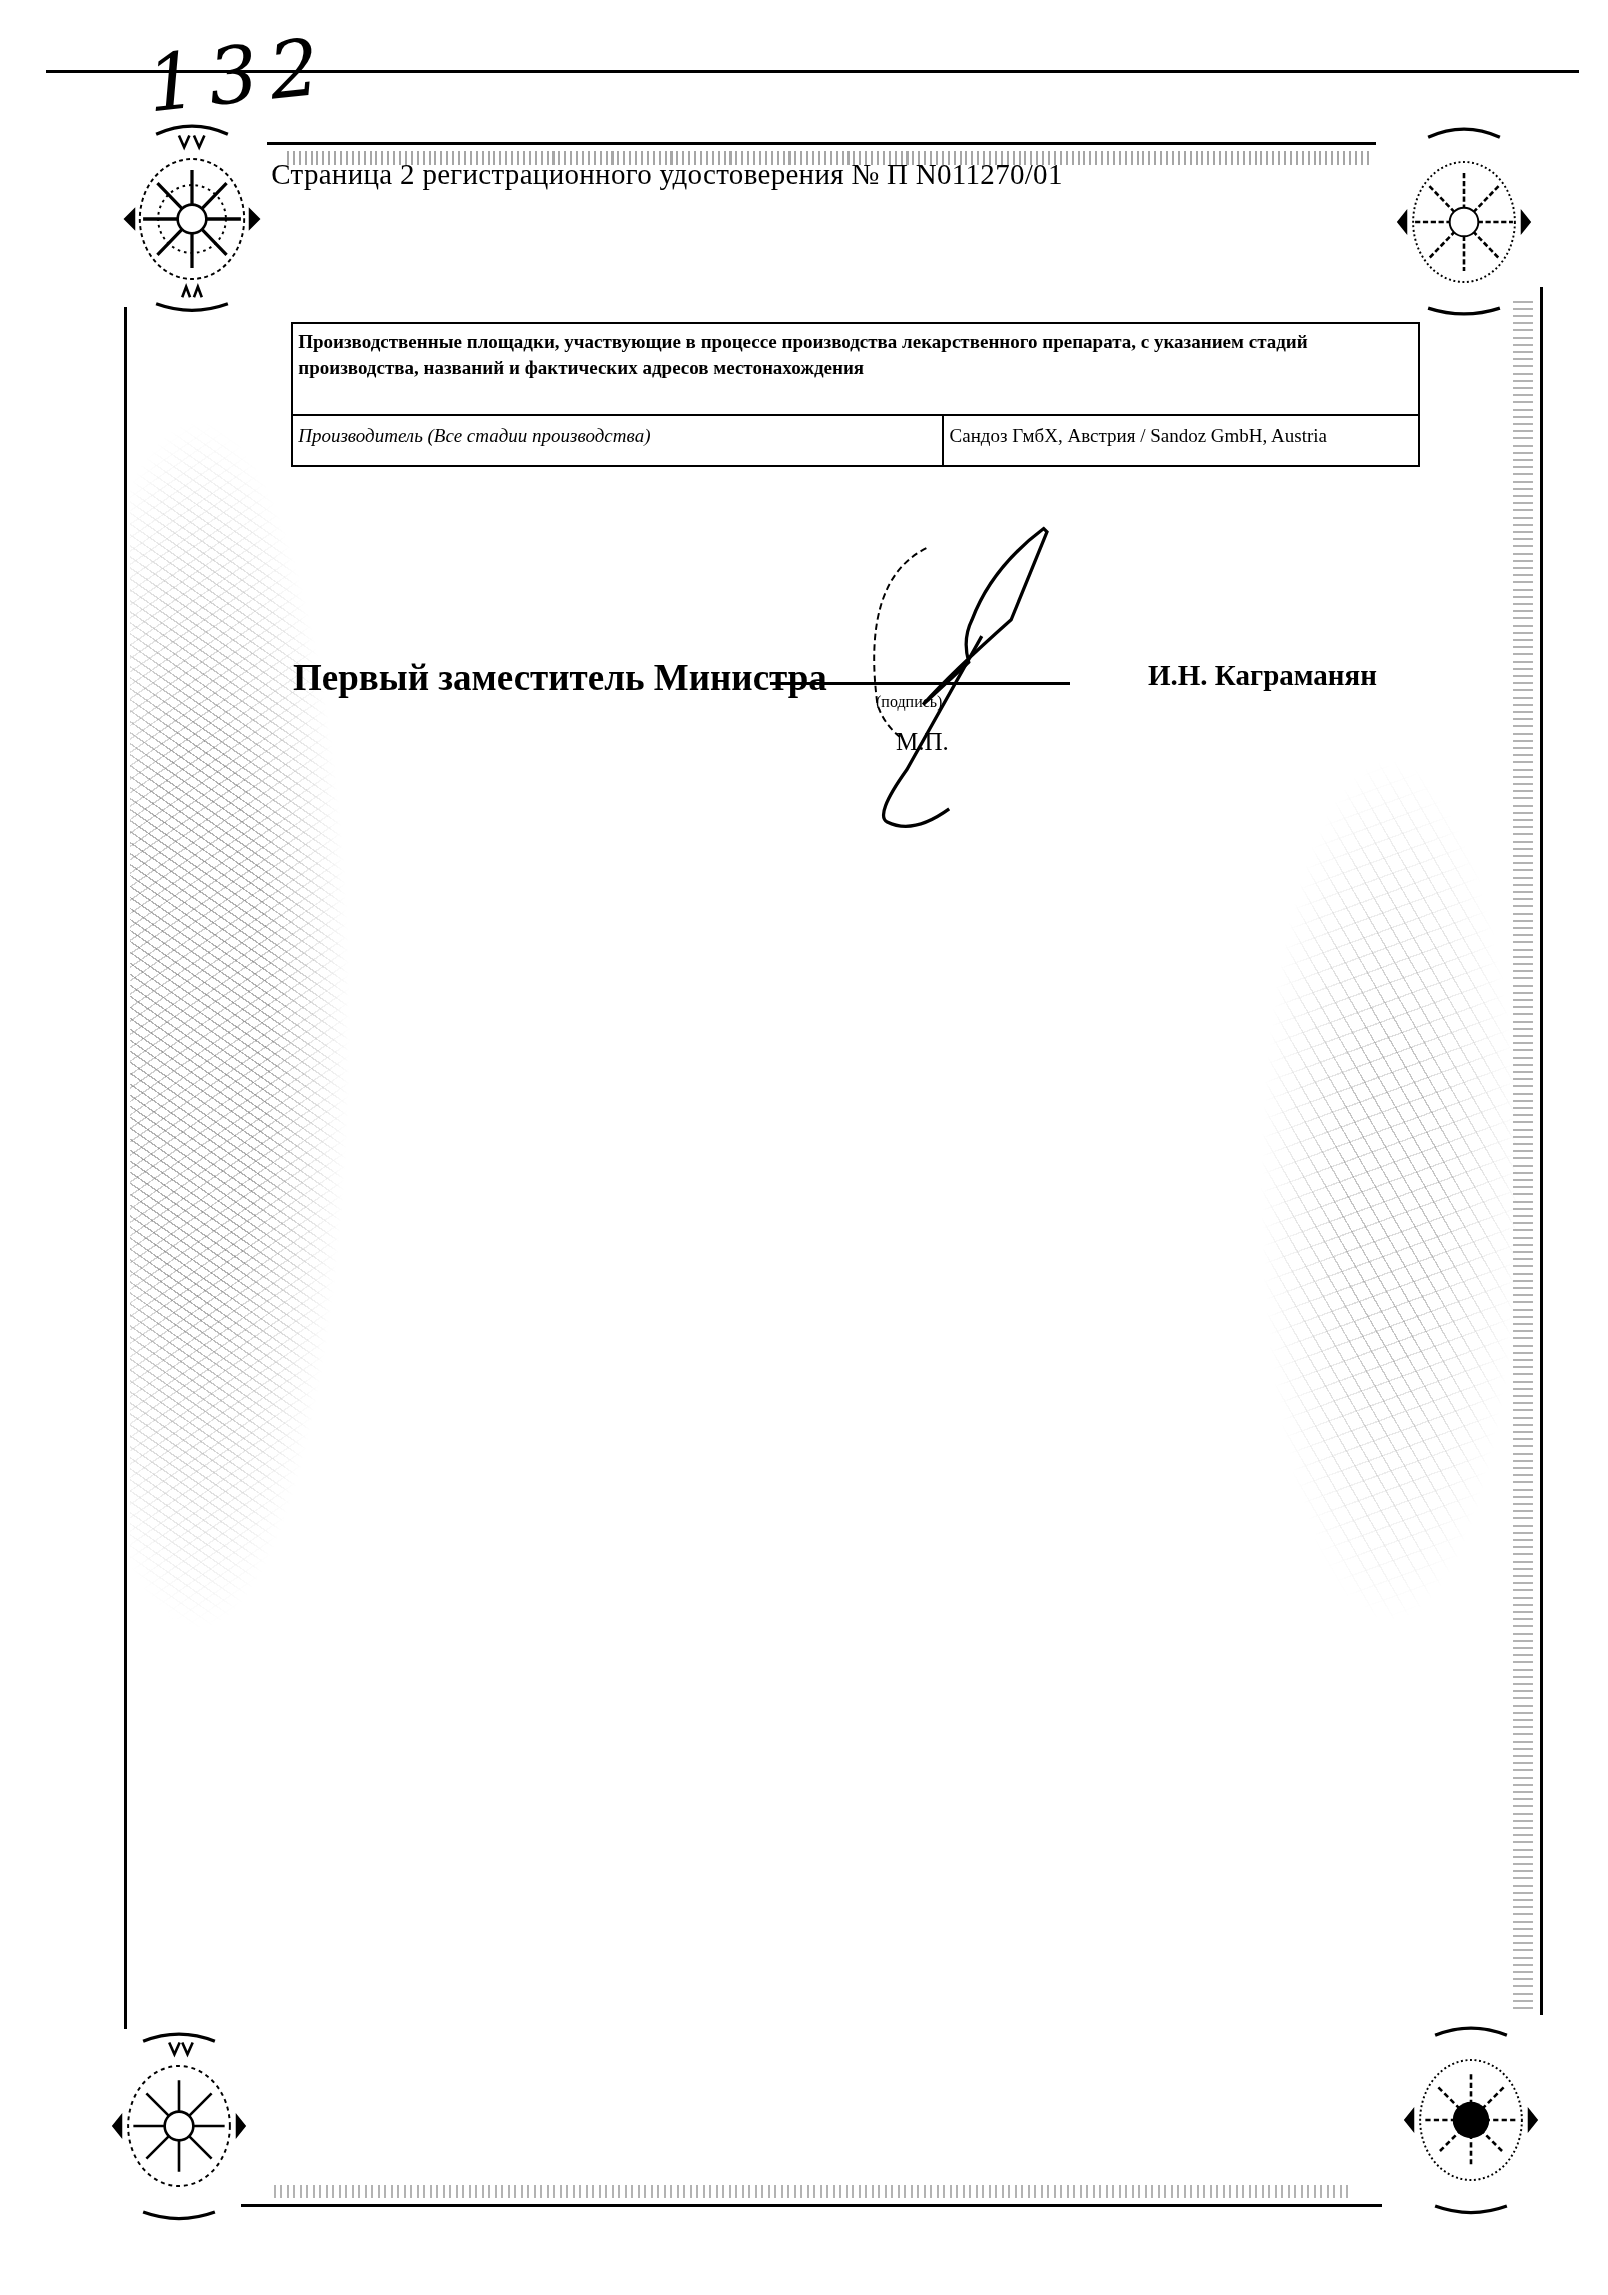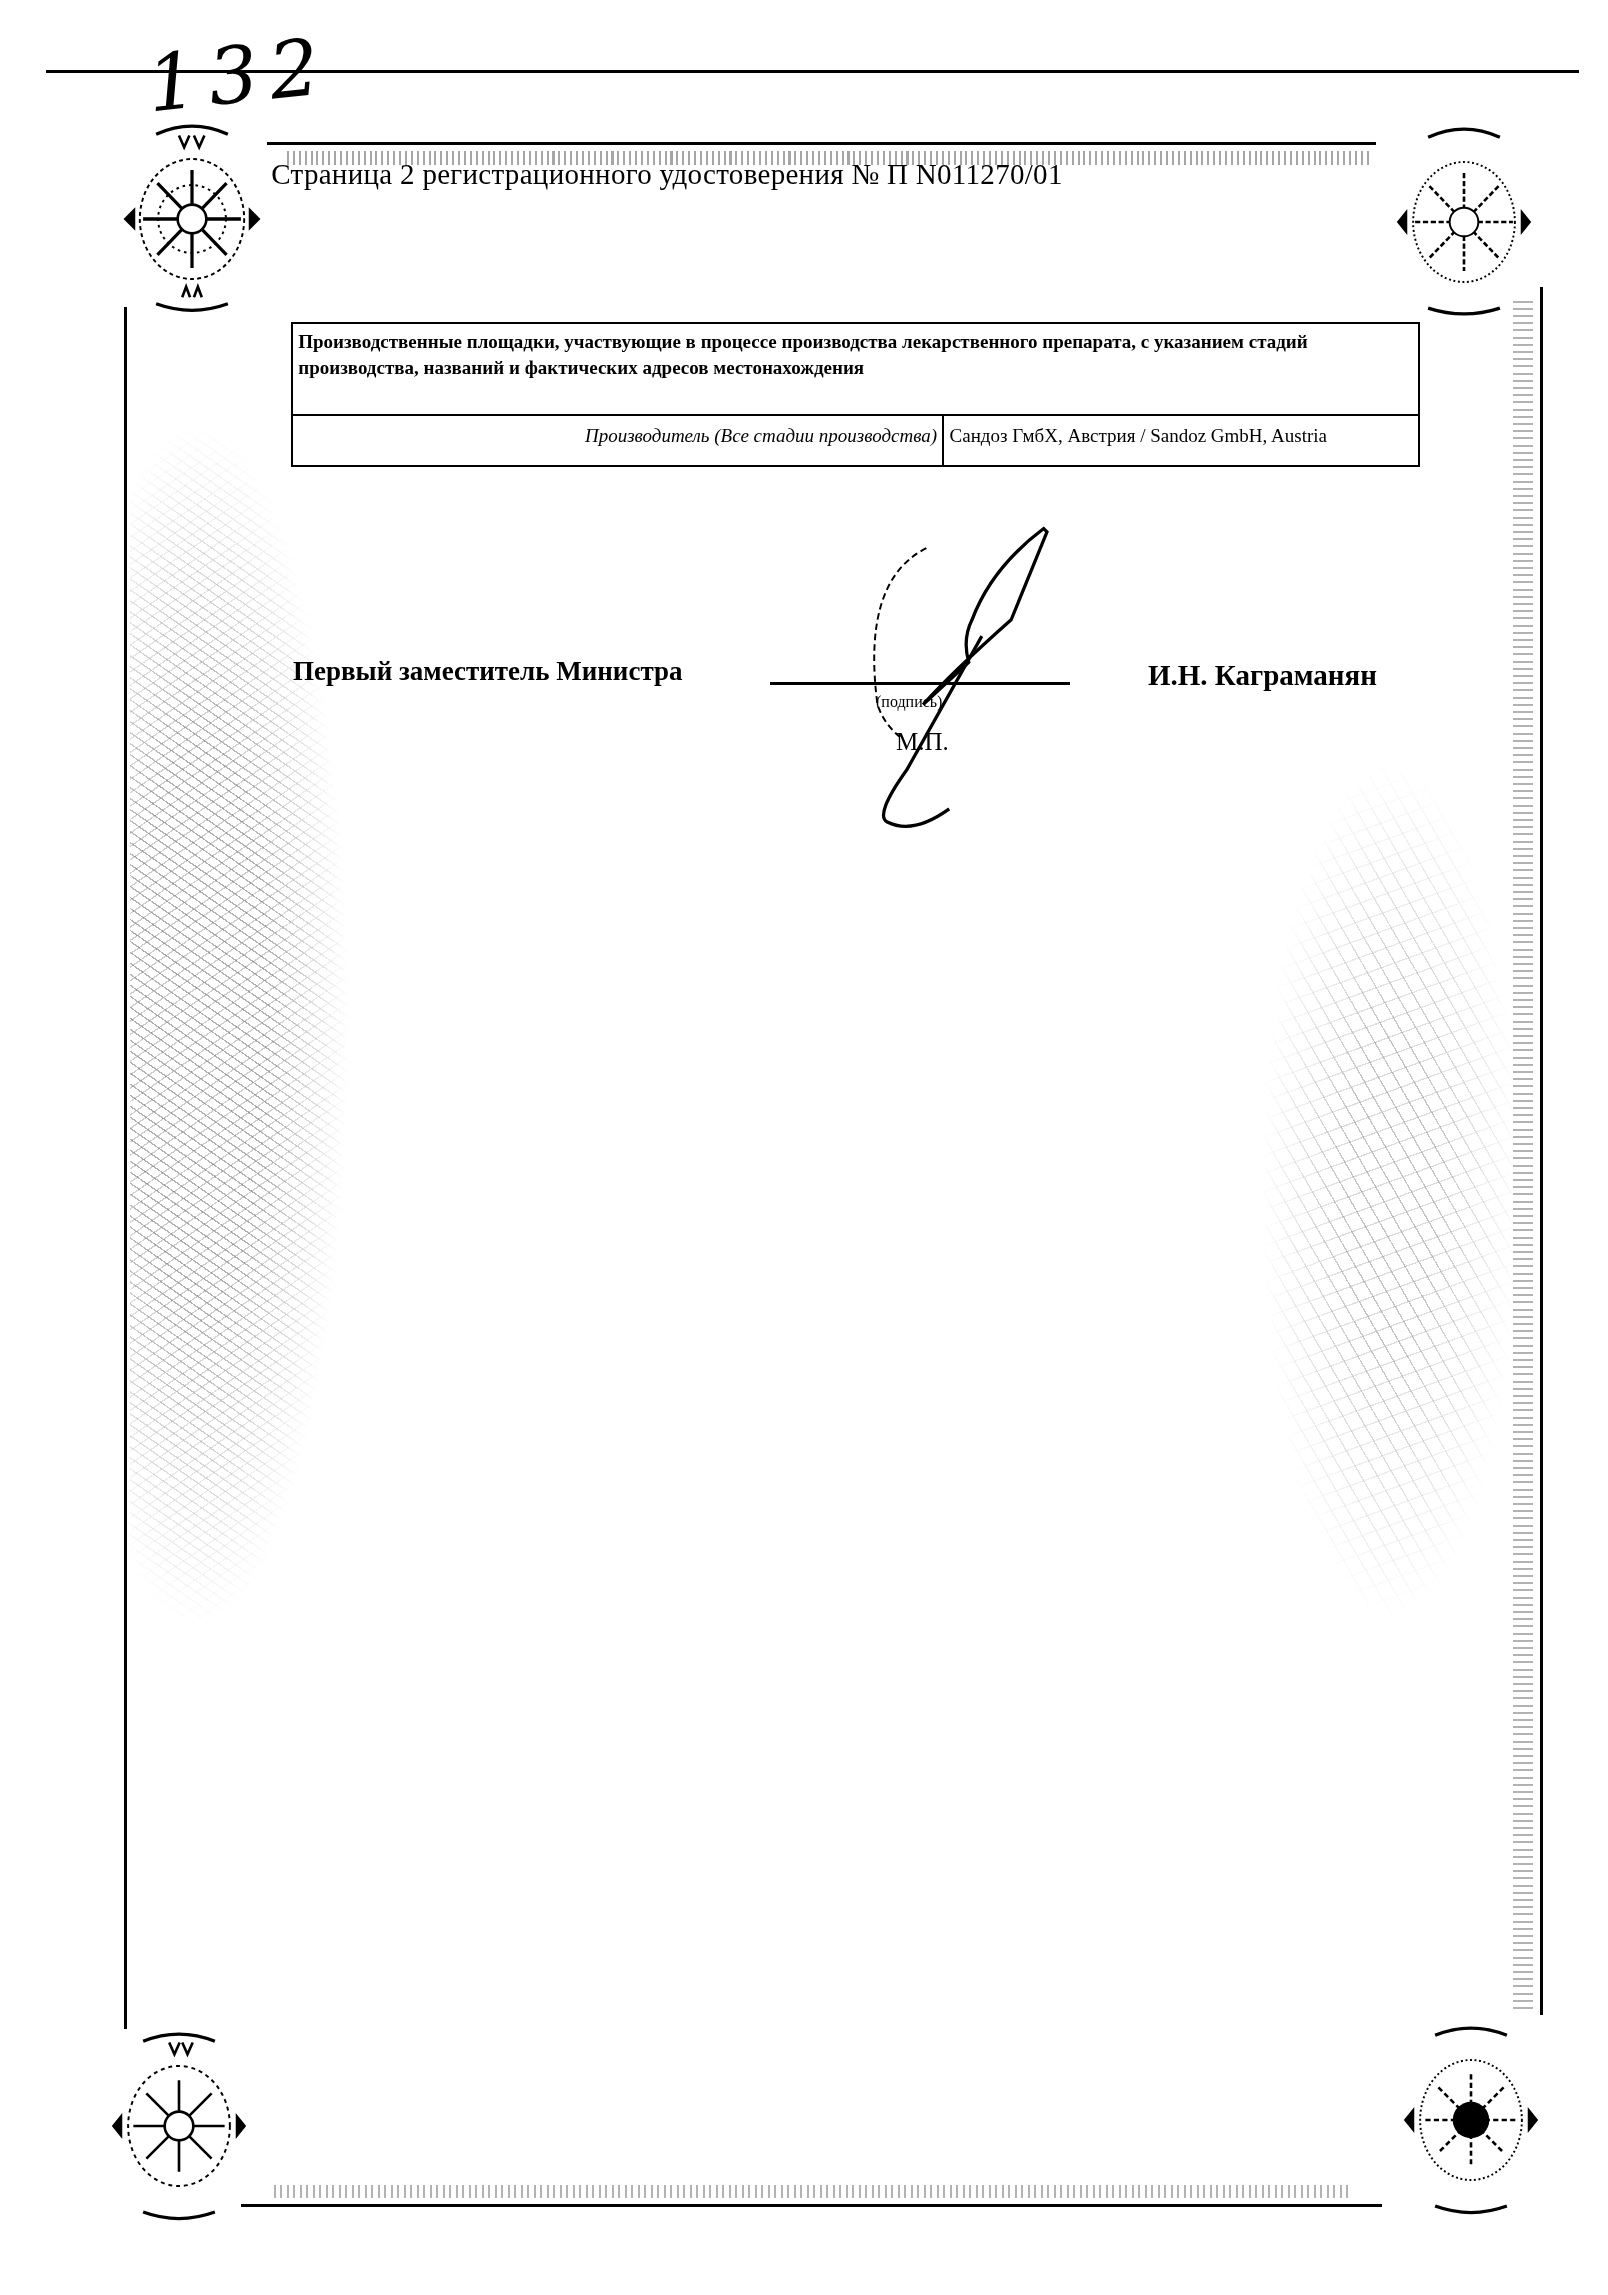--- a/index.html
+++ b/index.html
@@ -48,27 +48,27 @@
   
   .header { left: 0; width: 1360px; top: 158px; text-align: center; font-size: 29px;
             letter-spacing: 0.3px; }
   .header span { margin-left: -26px; }
 
   
   .tbl { left: 291px; top: 322px; width: 1129px; border: 2px solid #000;
          border-collapse: collapse; font-size: 19px; }
   .tbl td { border: 2px solid #000; padding: 5.2px 5.2px; vertical-align: top; line-height: 1.35; }
   .tbl .hdr { font-weight: bold; height: 80px; }
-  .tbl .italic { font-style: italic; text-align: right; }
+  .tbl .italic { font-style: italic; }
   .tbl .r2 td { height: 37px; padding-top: 6.5px; }
   .tbl .r3 td { height: 38px; }
   .c1 { width: 639px; }
 
   
-  .sig-title { left: 293px; top: 656px; font-size: 27px; font-weight: bold; }
+  .sig-title { left: 293px; top: 656px; font-size: 37px; font-weight: bold; }
   .sig-line { left: 770px; top: 682px; width: 300px; height: 2.6px; background: #000; }
   .sig-caption { left: 876px; top: 693px; font-size: 16px; }
   .stamp-mark { left: 896px; top: 728px; font-size: 25px; }
   .sig-name { left: 1148px; top: 659px; font-size: 29px; font-weight: bold; }
   .signature { left: 848px; top: 509px; width: 235px; height: 326px; }
 </style>
 </head>
 <body>
 
 <div class="abs top-rule"></div>

